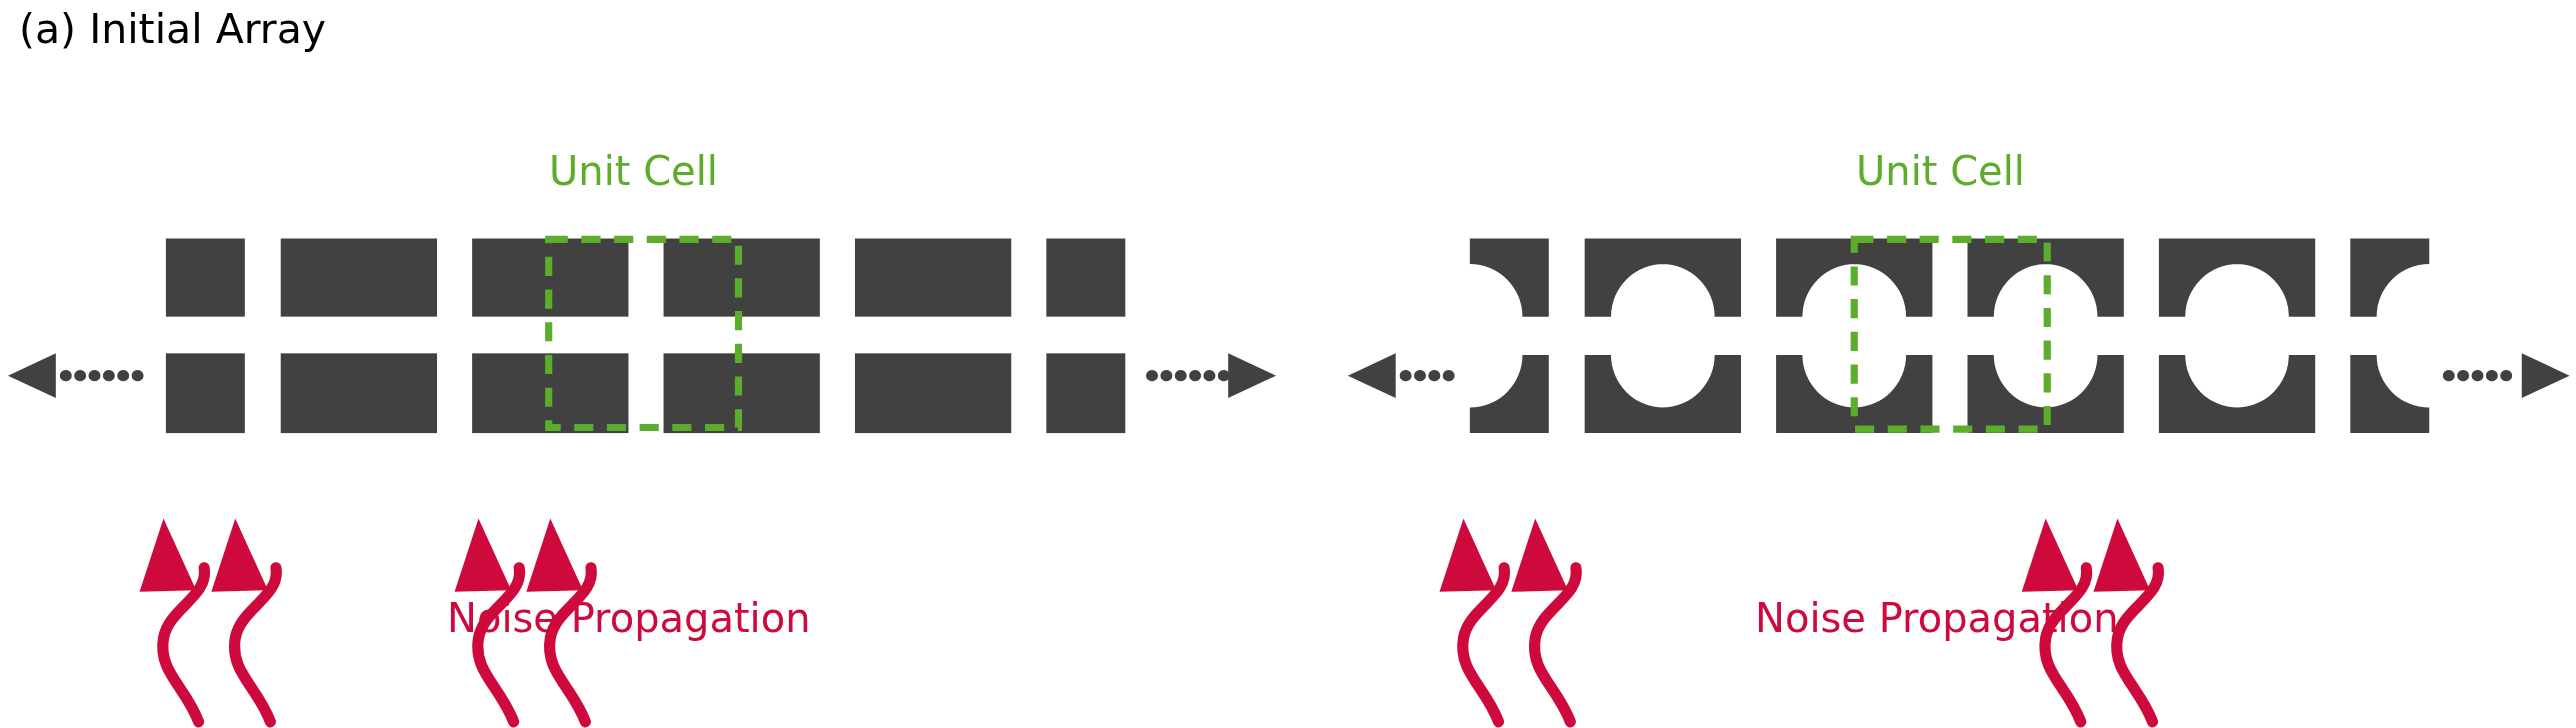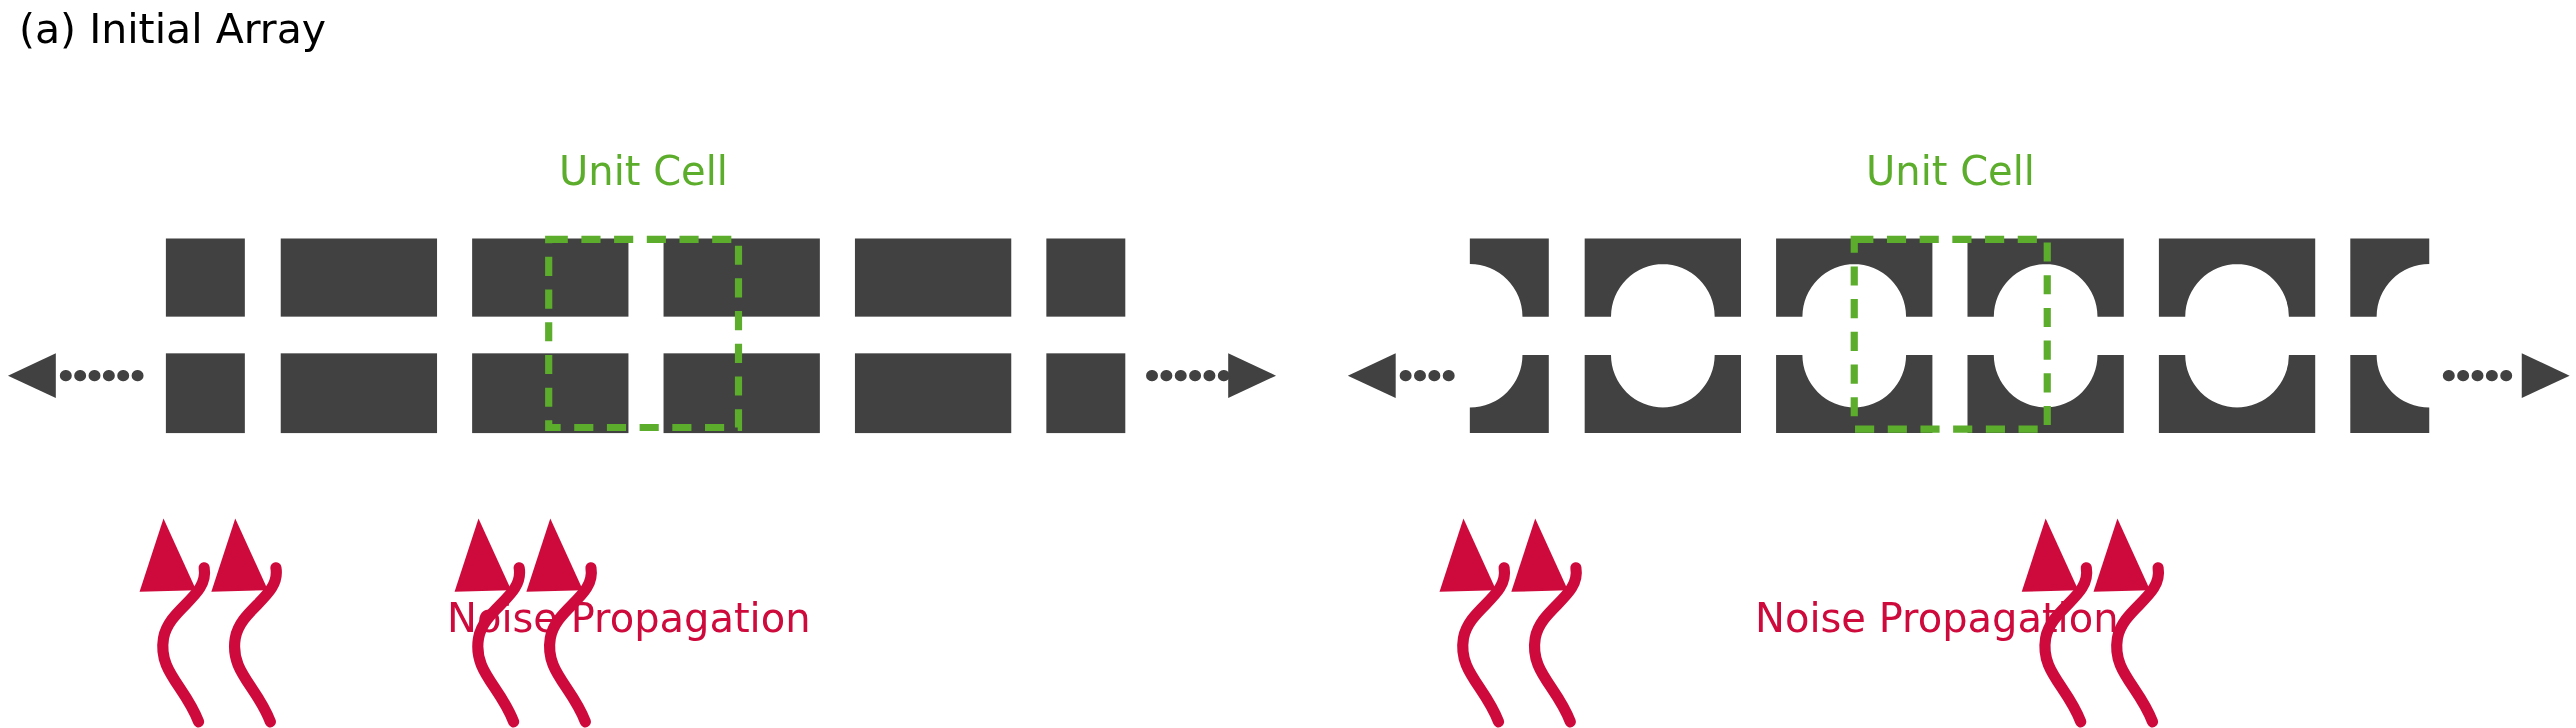--- a/index.html
+++ b/index.html
@@ -28,21 +28,20 @@
     white-space: nowrap;
     letter-spacing: 0px;
   }
   .unit-cell-label {
     position: absolute;
     font-family: "DejaVu Sans", sans-serif;
     font-size: 40px;
     font-weight: 400;
     white-space: nowrap;
     letter-spacing: 0px;
-    margin-left: 10px;
   }
   .noise-label {
     position: absolute;
     font-family: "DejaVu Sans", sans-serif;
     font-size: 40px;
     font-weight: 400;
     white-space: nowrap;
     letter-spacing: 0px;
   }
   svg.layer {

